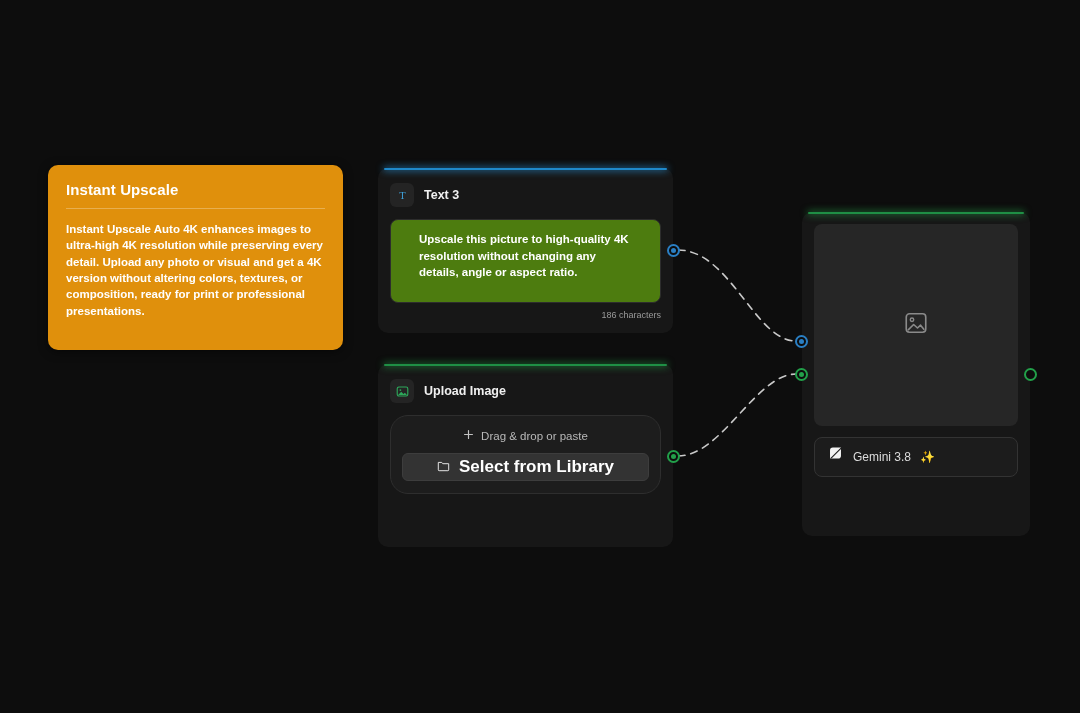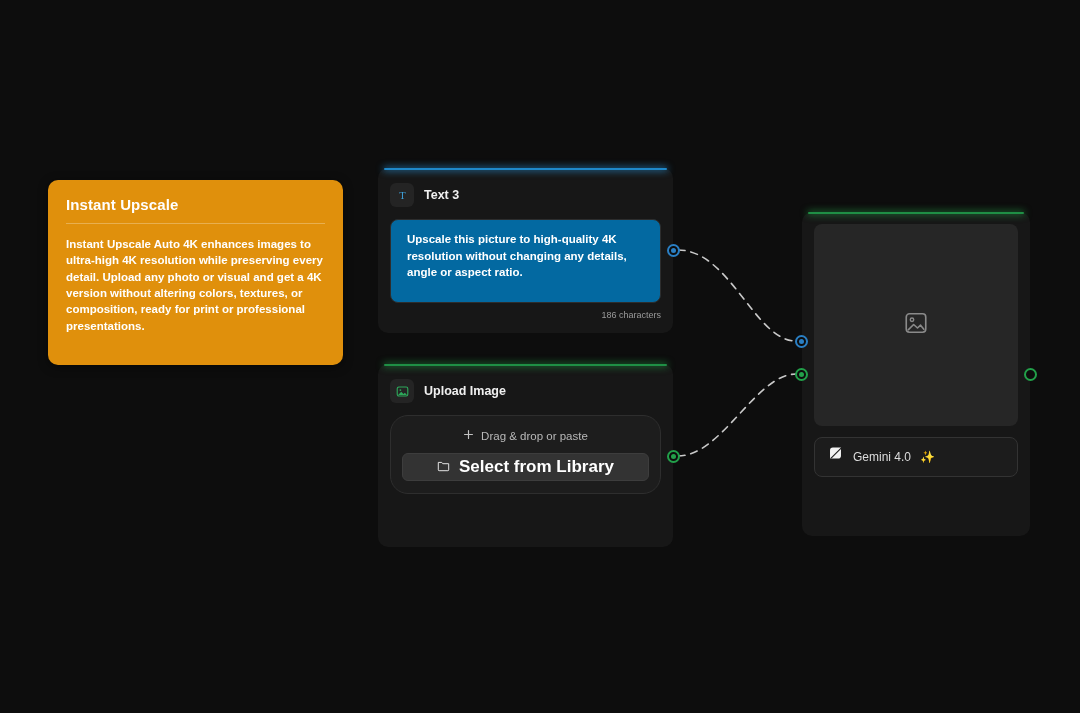--- a/index.html
+++ b/index.html
@@ -26,21 +26,21 @@
     width: 1080px;
     height: 713px;
     pointer-events: none;
     z-index: 1;
   }
 
   
   #note-card {
     position: absolute;
     left: 48px;
-    top: 180px;
+    top: 165px;
     width: 295px;
     height: 185px;
     background: #e0900c;
     border-radius: 10px;
     padding: 16px 18px 14px 18px;
     z-index: 3;
     box-shadow: 0 2px 10px rgba(0,0,0,.5);
   }
   #note-card .note-title {
     color: #ffffff;
@@ -105,24 +105,24 @@
   }
   .node-title {
     color: #f0f0f0;
     font-size: 12.5px;
     font-weight: bold;
   }
 
   
   #node-text { left: 378px; top: 168px; width: 295px; height: 165px; }
   .prompt-box {
-    background: #0369a1;
+    background: #4d7c0f;
     border: 1px solid #2d2d2d;
     border-radius: 8px;
-    padding: 11px 16px;
+    padding: 11px 28px;
     height: 84px;
   }
   .prompt-text {
     color: #ffffff;
     font-size: 11.5px;
     font-weight: bold;
     line-height: 1.45;
   }
   .char-count {
     margin-top: 7px;
@@ -306,21 +306,21 @@
         </span>
       </div>
 
       <div class="model-chip">
         <span>
           <svg width="17" height="17" viewBox="0 0 18 18">
             <path d="M3.2 3.6 a3 3 0 0 1 3 -3 h8.6 v8.6 a3 3 0 0 1 -3 3 h-8.6 Z" fill="#f2f2f2"></path>
             <path d="M3.2 12.2 L14.8 0.6 L14.8 2.2 L4.8 12.2 Z" fill="#171717"></path>
           </svg>
         </span>
-        <span class="model-name">Gemini 4.0</span>
+        <span class="model-name">Gemini 3.8</span>
         <span class="model-emoji">✨</span>
       </div>
     </div>
 
     <div class="port port-blue" style="left:-7px; top:123px;"></div>
     <div class="port port-green" style="left:-7px; top:156px;"></div>
     <div class="port port-hollow" style="right:-7px; top:156px;"></div>
   </div>
 
 </div>

